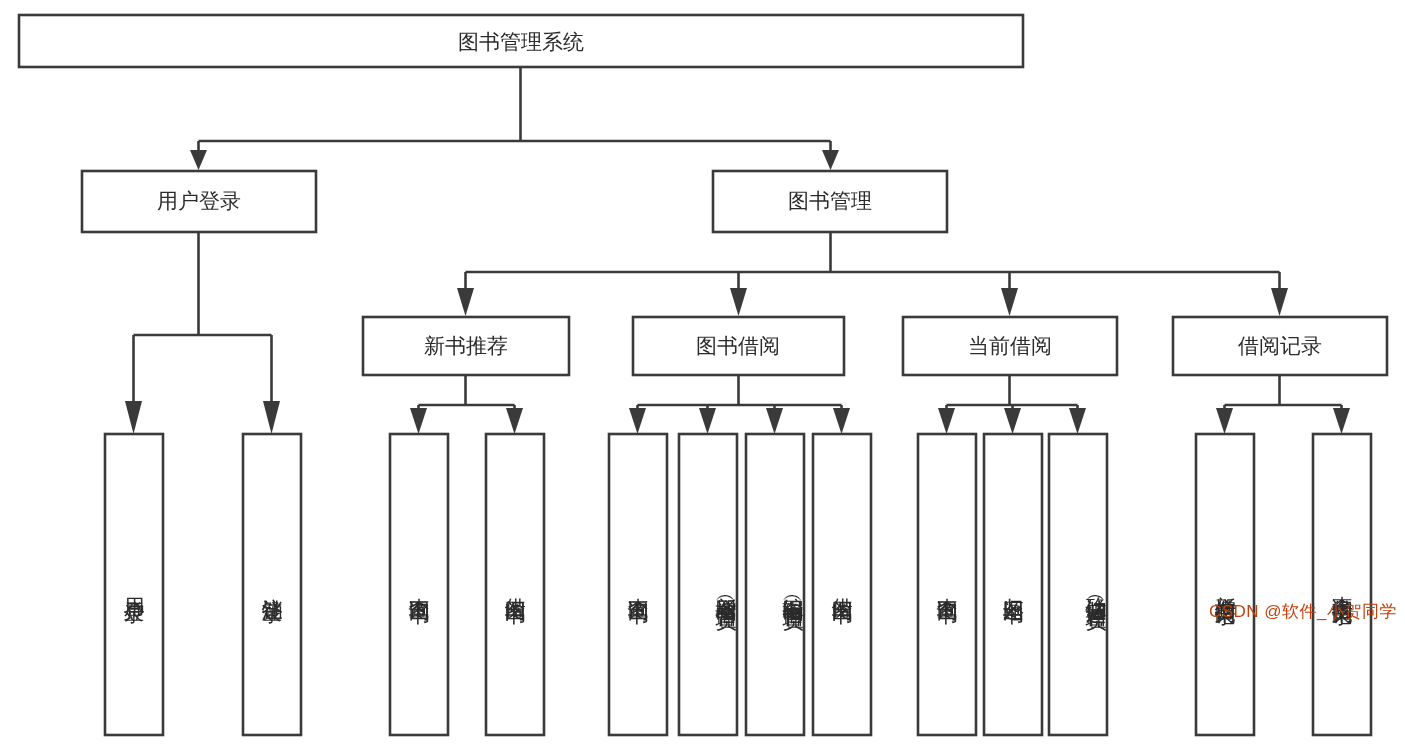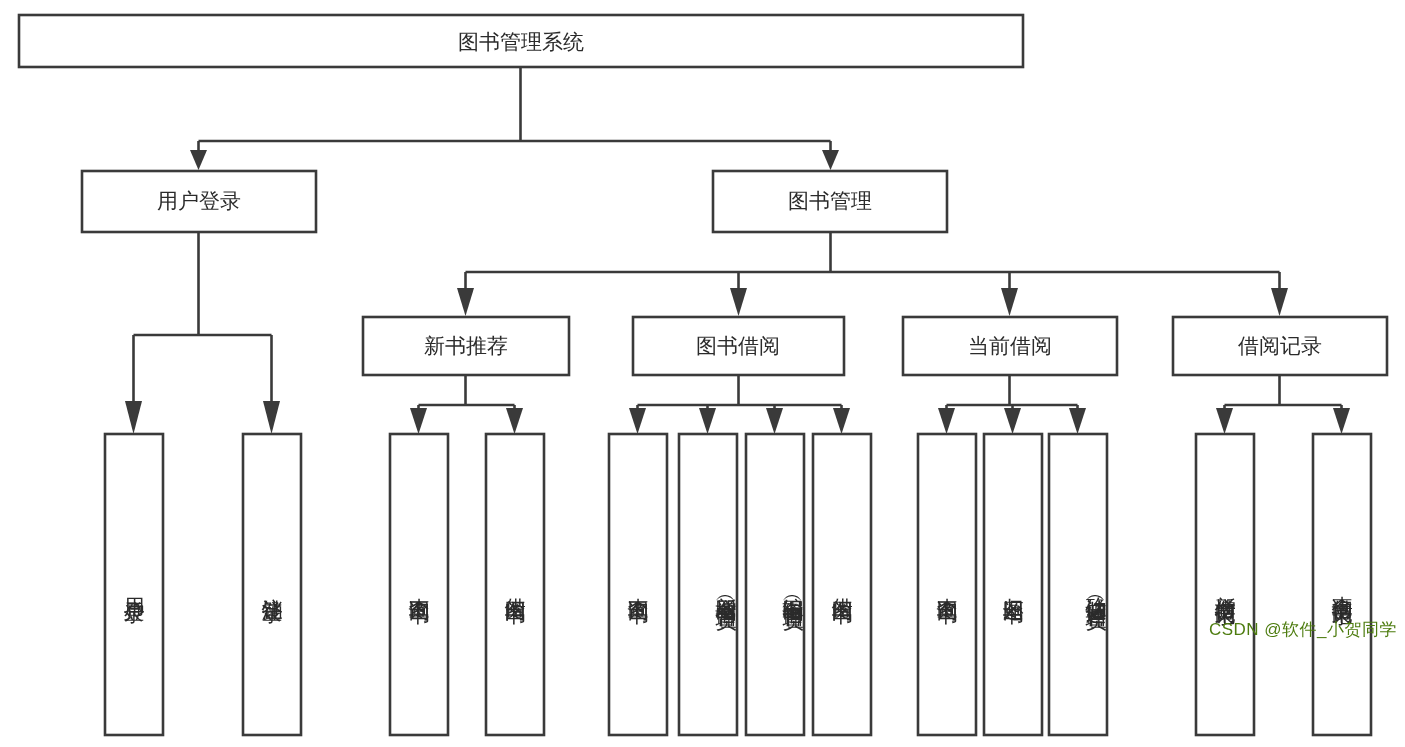--- a/index.html
+++ b/index.html
@@ -60,24 +60,24 @@
     line-height: 1.08;
     letter-spacing: 2px;
     white-space: nowrap;
     text-align: center;
     pointer-events: none;
     user-select: none;
   }
   .watermark {
     position: absolute;
     right: 8px;
-    bottom: 4px;
+    bottom: 22px;
     font-family: "Liberation Sans", "DejaVu Sans", sans-serif;
     font-size: 17px;
-    color: #4d7c0f;
+    color: #c2410c;
     white-space: nowrap;
     letter-spacing: 0.5px;
   }
 </style>
 </head>
 <body>
 
 <div id="diagram-root">
 
   <svg id="flow" viewBox="0 0 1405 747" xmlns="http://www.w3.org/2000/svg">

